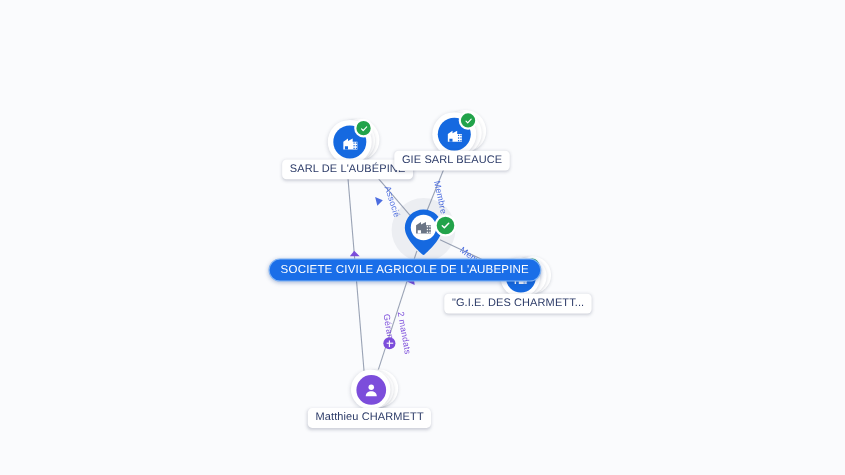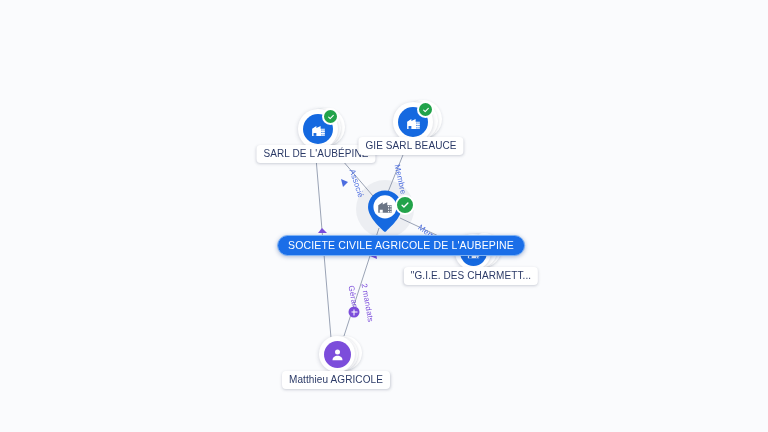--- a/index.html
+++ b/index.html
@@ -268,21 +268,21 @@
       <div class="circle-node" style="width:36px;height:36px;left:-18px;top:-18px;position:absolute;">
         <div class="circle-inner inner-purple" style="width:27px;height:27px;">
           <svg width="15" height="15" viewBox="0 0 24 24">
             <circle cx="12" cy="8" r="4" fill="#ffffff"></circle>
             <path d="M4 21c0-4.4 3.6-7 8-7s8 2.6 8 7z" fill="#ffffff"></path>
           </svg>
         </div>
       </div>
     </div>
   </div>
-  <div class="node-label" style="left:336px; top:371px;">Matthieu AGRICOLE</div>
+  <div class="node-label" style="left:336px; top:371px;">Matthieu CHARMETT</div>
 
   <div class="node" style="left:385px; top:209px;">
     <div class="pin-halo" style="left:0; top:0;"></div>
     <div class="pin-shape" style="left:0; top:2px;">
       <svg width="44" height="44" viewBox="0 0 44 48" xmlns="http://www.w3.org/2000/svg">
         <path d="M22 1.5C11.8 1.5 3.5 9.6 3.5 19.6c0 11 13.3 22.5 17.2 26.4a1.9 1.9 0 0 0 2.6 0c3.9-3.9 17.2-15.4 17.2-26.4C40.5 9.6 32.2 1.5 22 1.5z" fill="#1569e0"></path>
         <circle cx="22" cy="19.5" r="12.6" fill="#ffffff"></circle>
       </svg>
       <div style="position:absolute; left:22px; top:19px; transform:translate(-50%,-50%);">
         <svg width="18" height="18" viewBox="0 0 24 24">
@@ -296,15 +296,15 @@
           <path d="M5 17h4v4H5z" fill="#ffffff"></path>
         </svg>
       </div>
     </div>
     <div class="check-badge" style="width:16px;height:16px;left:10px;top:-14px;">
       <svg width="10" height="10" viewBox="0 0 24 24">
           <path d="M5 12.5l4.5 4.5L19 7" stroke="#ffffff" stroke-width="3.2" fill="none" stroke-linecap="round" stroke-linejoin="round"></path>
         </svg>
     </div>
   </div>
-  <div class="node-label selected" style="left:401px; top:235px;">SOCIETE CIVILE AGRICOLE DE L'AUBEPINE</div>
+  <div class="node-label selected" style="left:368px; top:235px;">SOCIETE CIVILE AGRICOLE DE L'AUBEPINE</div>
 
 </div>
 
 </body></html>

